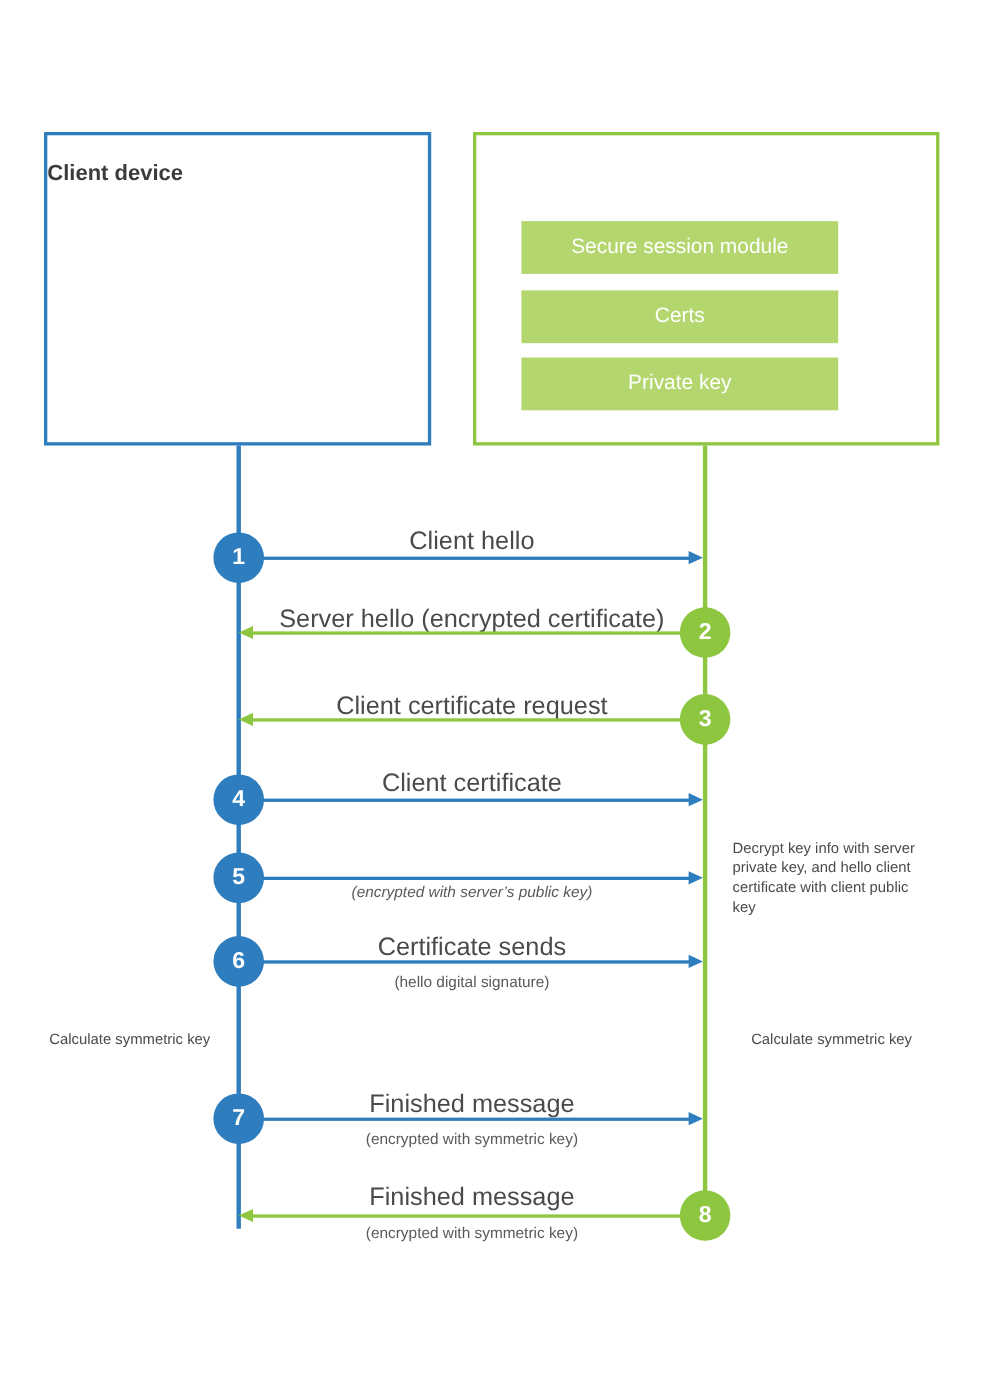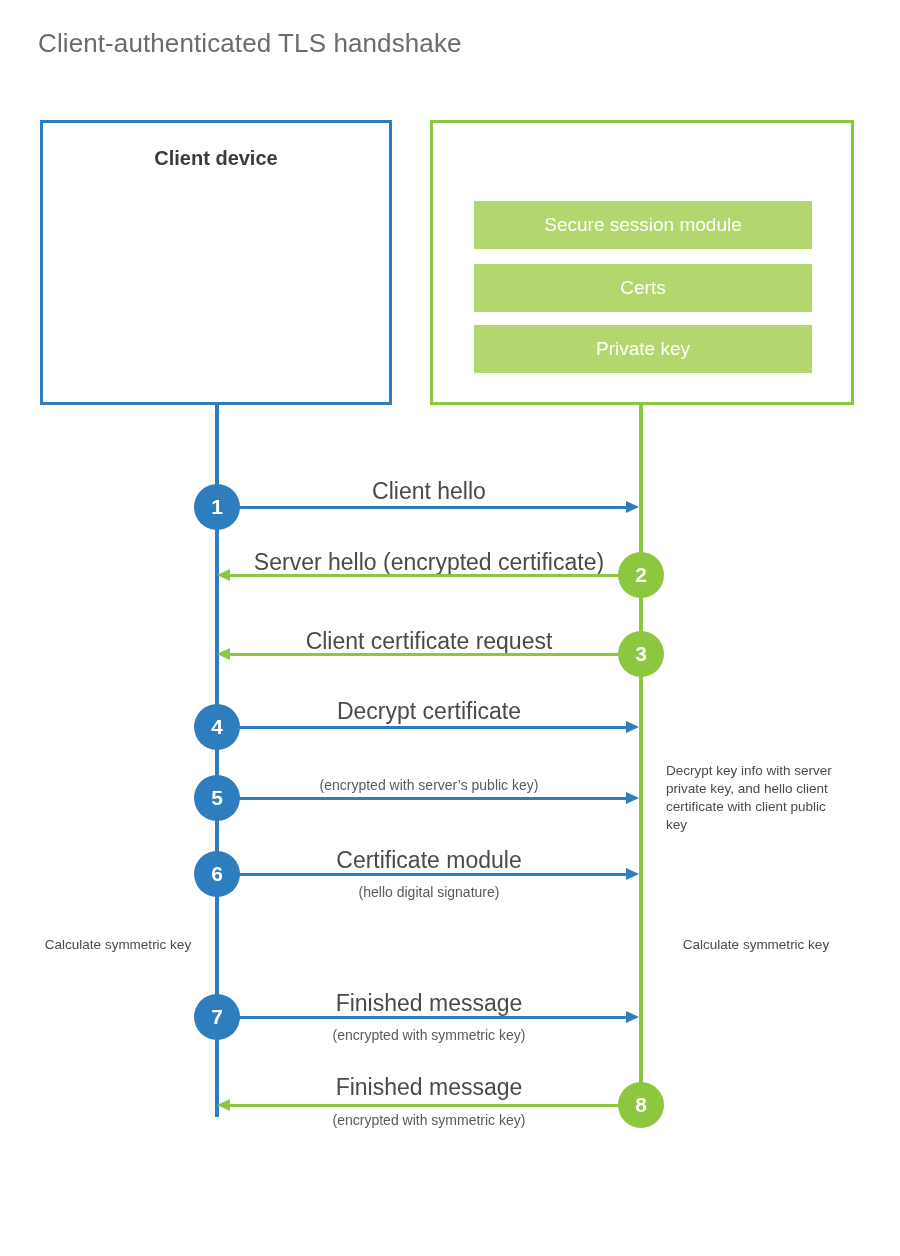--- a/index.html
+++ b/index.html
@@ -50,21 +50,21 @@
     top: 120px;
     width: 424px;
     height: 285px;
     border: 3px solid #8DC63F;
   }
   .party-title {
     position: absolute;
     left: 0;
     right: 0;
     top: 24px;
-    text-align: center;
+    text-align: left;
     font-size: 20px;
     font-weight: bold;
     color: #3b3b3b;
   }
 
   .client-app-box {
     position: absolute;
     left: 37px;
     top: 76px;
     width: 274px;
@@ -78,21 +78,21 @@
     color: #ffffff;
     font-size: 19px;
     line-height: 1.35;
     text-align: center;
     font-weight: 400;
   }
 
   .server-module {
     position: absolute;
     left: 41px;
-    width: 338px;
+    width: 288px;
     height: 48px;
     background: #b3d76e;
     display: flex;
     align-items: center;
     justify-content: center;
     color: #ffffff;
     font-size: 19px;
     font-weight: 400;
   }
   .server-module.m0 { top: 78px; }
@@ -198,21 +198,20 @@
     top: 762px;
     width: 170px;
     text-align: left;
   }
 </style>
 </head>
 <body>
 
 <div id="diagram-root">
 
-  <div class="page-title">Client-authenticated TLS handshake</div>
 
   <div class="party-box client">
     <div class="party-title">Client device</div>
   </div>
 
   <div class="party-box server">
     <div class="server-module m0">
       <span>Secure session module</span>
     </div>
     <div class="server-module m2">
@@ -243,37 +242,37 @@
   </div>
 
   <div class="msg-label" style="left:217px; top:628px; width:424px;">Client certificate request</div>
   <div class="msg-arrow green" style="left:229px; top:653px; width:410px;">
     <span class="arrow-head left"></span>
   </div>
   <div class="step-circle green" style="left:618px; top:631px;">
     <span>3</span>
   </div>
 
-  <div class="msg-label" style="left:217px; top:698px; width:424px;">Decrypt certificate</div>
+  <div class="msg-label" style="left:217px; top:698px; width:424px;">Client certificate</div>
   <div class="msg-arrow blue" style="left:217px; top:726px; width:410px;">
     <span class="arrow-head right"></span>
   </div>
   <div class="step-circle blue" style="left:194px; top:704px;">
     <span>4</span>
   </div>
 
   <div class="msg-arrow blue" style="left:217px; top:797px; width:410px;">
     <span class="arrow-head right"></span>
   </div>
-  <div class="msg-sublabel" style="left:217px; top:777px; width:424px;">(encrypted with server’s public key)</div>
+  <div class="msg-sublabel" style="left:217px; top:802px; width:424px;font-style:italic;">(encrypted with server’s public key)</div>
   <div class="step-circle blue" style="left:194px; top:775px;">
     <span>5</span>
   </div>
 
-  <div class="msg-label" style="left:217px; top:847px; width:424px;">Certificate module</div>
+  <div class="msg-label" style="left:217px; top:847px; width:424px;">Certificate sends</div>
   <div class="msg-arrow blue" style="left:217px; top:873px; width:410px;">
     <span class="arrow-head right"></span>
   </div>
   <div class="msg-sublabel" style="left:217px; top:884px; width:424px;">(hello digital signature)</div>
   <div class="step-circle blue" style="left:194px; top:851px;">
     <span>6</span>
   </div>
 
   <div class="msg-label" style="left:217px; top:990px; width:424px;">Finished message</div>
   <div class="msg-arrow blue" style="left:217px; top:1016px; width:410px;">

